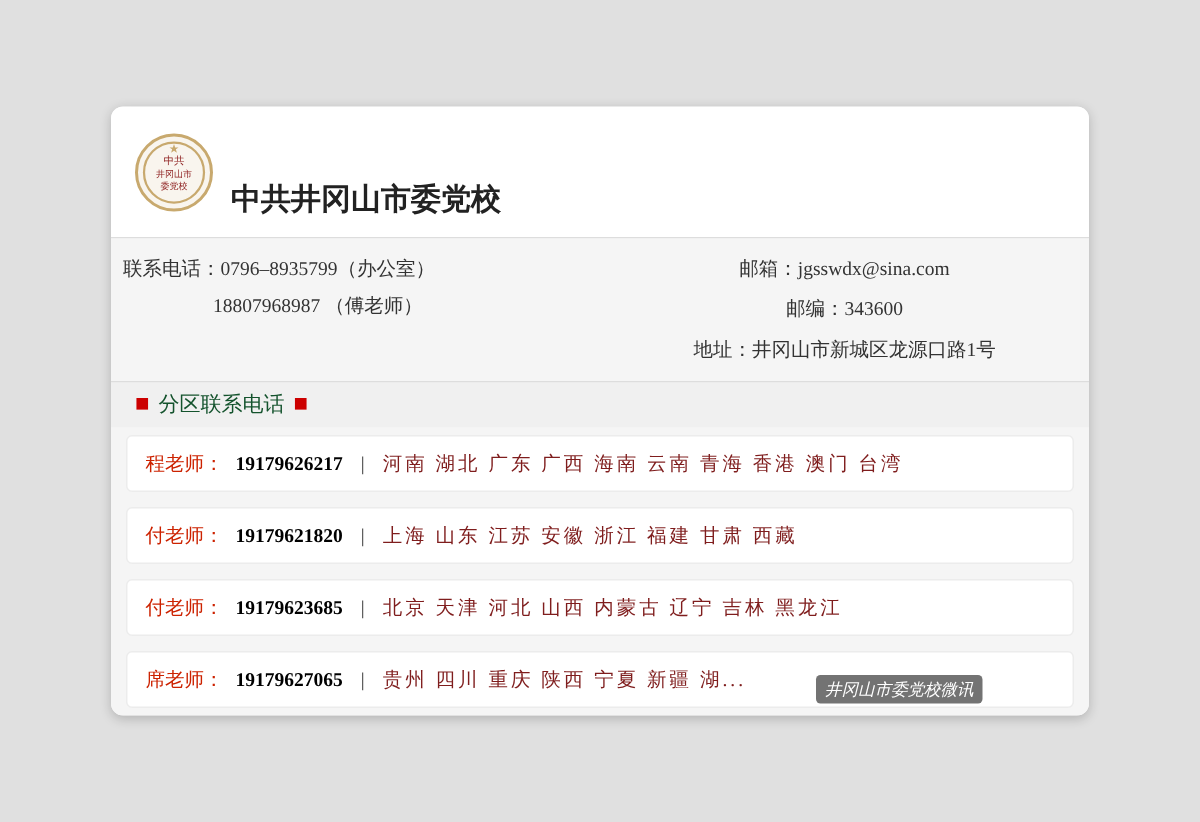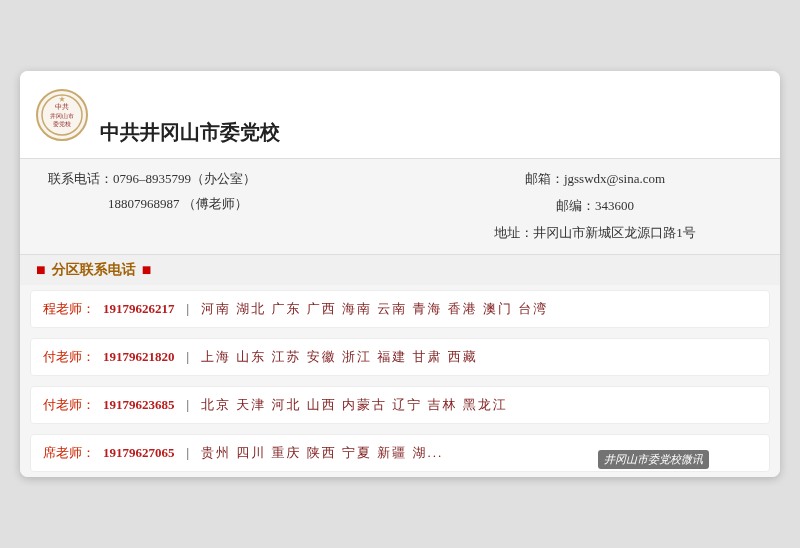--- a/index.html
+++ b/index.html
@@ -8,21 +8,21 @@
       background: #e0e0e0;
       display: flex;
       justify-content: center;
       align-items: center;
       width: 800px;
       height: 548px;
       overflow: hidden;
     }
     .card {
       background: #f5f5f5;
-      width: 760px;
+      width: 652px;
       border-radius: 8px;
       overflow: hidden;
       box-shadow: 0 2px 8px rgba(0,0,0,0.2);
     }
     .header {
       background: #fff;
       padding: 12px 16px;
       display: flex;
       align-items: center;
       border-bottom: 1px solid #ddd;
@@ -43,21 +43,21 @@
     .header-title {
       font-size: 20px;
       font-weight: bold;
       color: #222;
       margin-top: 36px;
     }
     .contact-grid {
       background: #f5f5f5;
       display: grid;
       grid-template-columns: 1fr 1fr;
-      padding: 10px 16px 10px 28px;
+      padding: 10px 16px 10px 8px;
       gap: 0;
       border-bottom: 1px solid #ddd;
     }
     .contact-left {
       display: flex;
       flex-direction: column;
       gap: 4px;
     }
     .contact-right {
       display: flex;
@@ -77,23 +77,23 @@
       font-weight: normal;
     }
     .section-header {
       background: #f0f0f0;
       padding: 6px 16px;
       display: flex;
       align-items: center;
       gap: 6px;
     }
     .section-header-text {
-      color: #a16207;
+      color: #14532d;
       font-size: 14px;
-      font-weight: bold;
+      font-weight: normal;
     }
     .red-dash {
       color: #cc0000;
       font-size: 16px;
       font-weight: bold;
     }
     .region-rows {
       background: #f5f5f5;
       display: flex;
       flex-direction: column;
@@ -111,21 +111,21 @@
       gap: 8px;
       border: 1px solid #ececec;
       min-height: 38px;
     }
     .teacher-name {
       color: #cc2200;
       font-weight: normal;
       white-space: nowrap;
     }
     .phone-number {
-      color: #b91c1c;
+      color: #000000;
       font-weight: bold;
       white-space: nowrap;
     }
     .separator {
       color: #333;
       margin: 0 4px;
     }
     .regions {
       color: #7f1d1d;
       letter-spacing: 2px;

